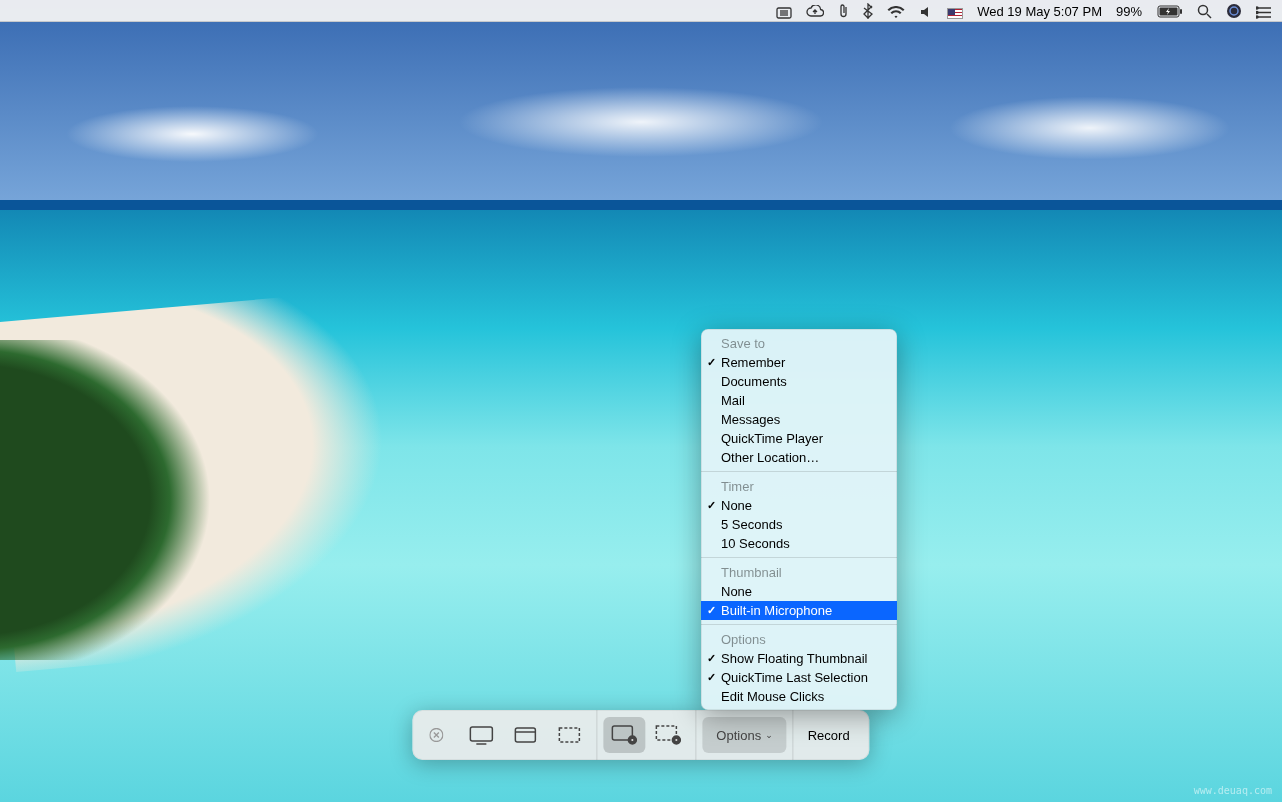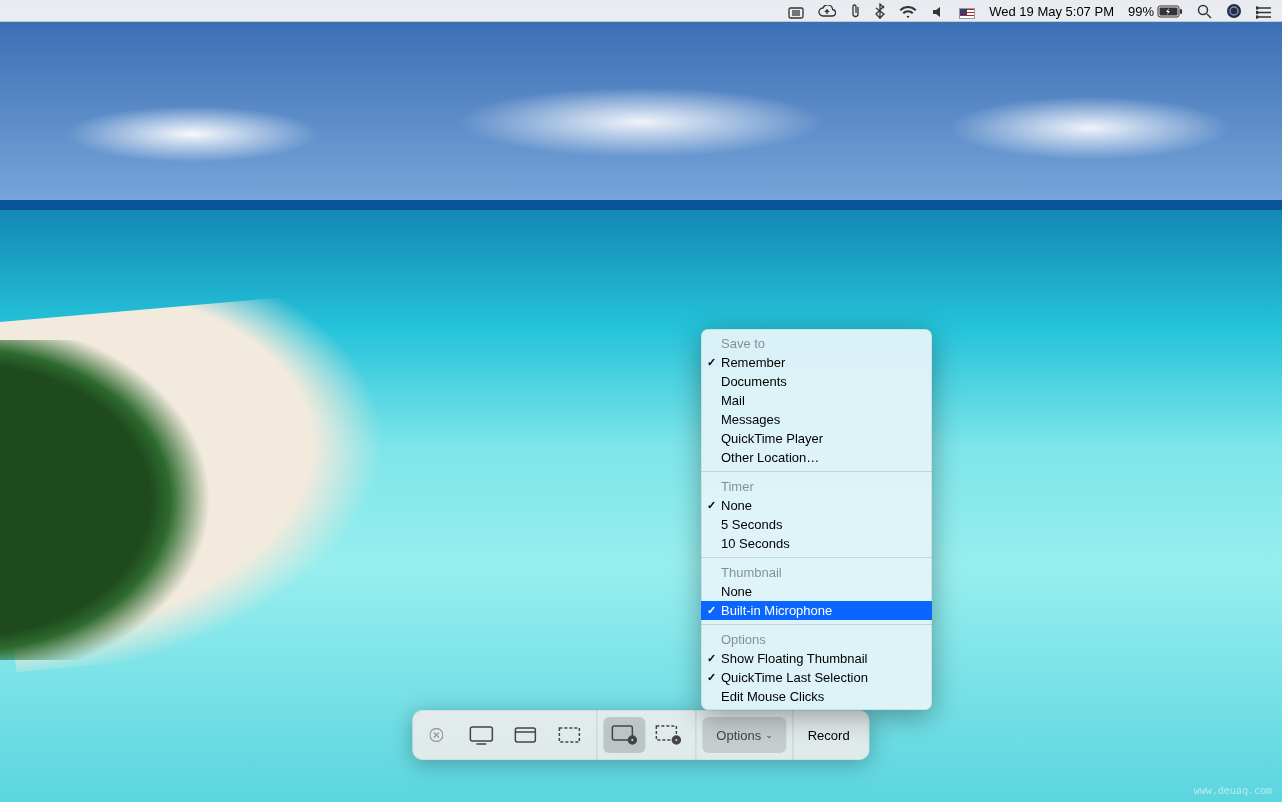--- a/index.html
+++ b/index.html
@@ -115,21 +115,21 @@
 }
 .options-btn { background: rgba(0,0,0,0.12); }
 .record-btn { color: #000000; }
 .chevron { font-size: 9px; }
 
 
 .options-popup {
   position: absolute;
   bottom: 92px;
   left: 701px;
-  width: 231px;
+  width: 196px;
   background: rgba(225,244,248,0.96);
   border-radius: 7px;
   box-shadow: 0 6px 28px rgba(0,0,0,0.35), inset 0 0 0 0.5px rgba(0,0,0,0.15);
   z-index: 60;
   padding: 4px 0;
   font-size: 13px;
 }
 .popup-section-header {
   padding: 3px 20px 2px;
   color: rgba(0,0,0,0.42);
@@ -199,21 +199,21 @@
           <path d="M9 12l-1.5-1.5a2.1 2.1 0 013 0L9 12zm-4-4l-1.5-1.5a7.8 7.8 0 0111 0L13 8a5.7 5.7 0 00-8 0zm-3-3L.5 3.5a12 12 0 0117 0L16 5a9.9 9.9 0 00-14 0z"></path>
         </svg>
     </span>
     <span class="status-icon">
       <svg width="14" height="14" viewBox="0 0 14 14" fill="#333">
           <path d="M2 5v4h3l4 3V2L5 5H2z"></path>
         </svg>
     </span>
     <span class="flag"></span>
     <span>Wed 19 May  5:07 PM</span>
-    <span style="display:flex;align-items:center;gap:3px">
+    <span style="display:flex;align-items:center;gap:15px">
       <span>99%</span>
       <svg width="26" height="13" viewBox="0 0 26 13">
           <rect x="1" y="1" width="21" height="11" rx="2" fill="none" stroke="#333" stroke-width="1"></rect>
           <rect x="23" y="4" width="2" height="5" rx="1" fill="#333"></rect>
           <rect x="2.5" y="2.5" width="18" height="8" rx="1" fill="#333"></rect>
           <path d="M12 3l-3 4h2l-1 3 3-4h-2l1-3z" fill="#fff"></path>
         </svg>
     </span>
     <span class="status-icon">
       <svg width="15" height="15" viewBox="0 0 15 15" fill="none" stroke="#333" stroke-width="1.5">

